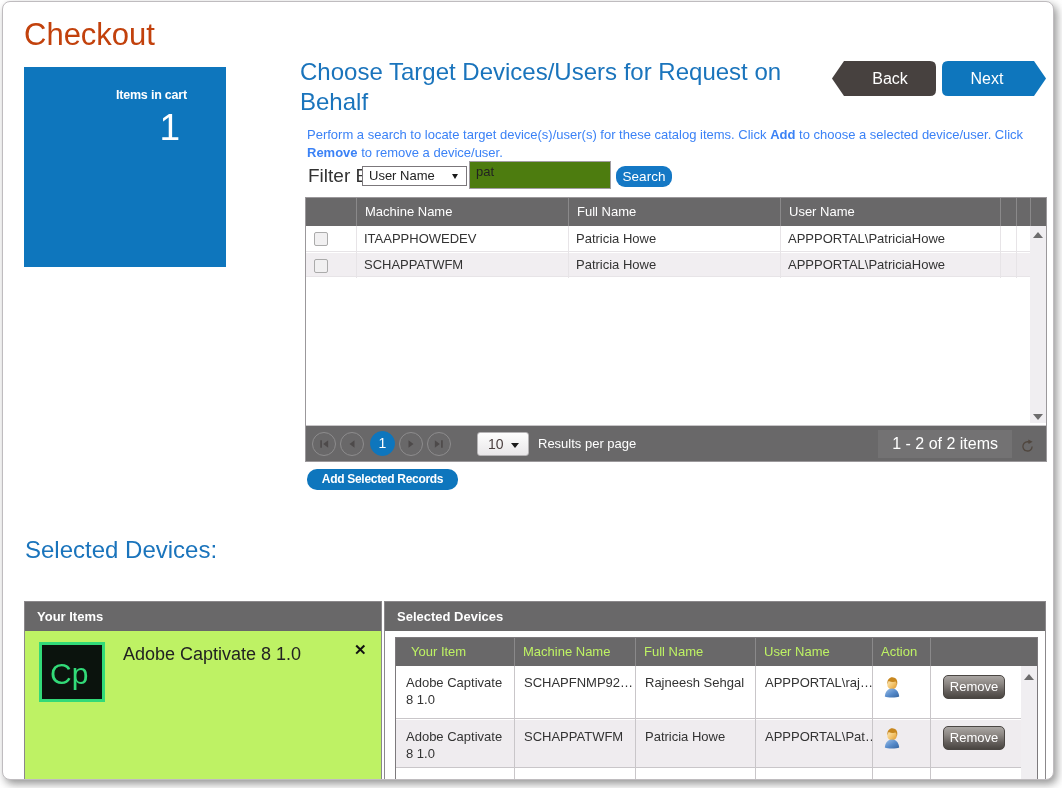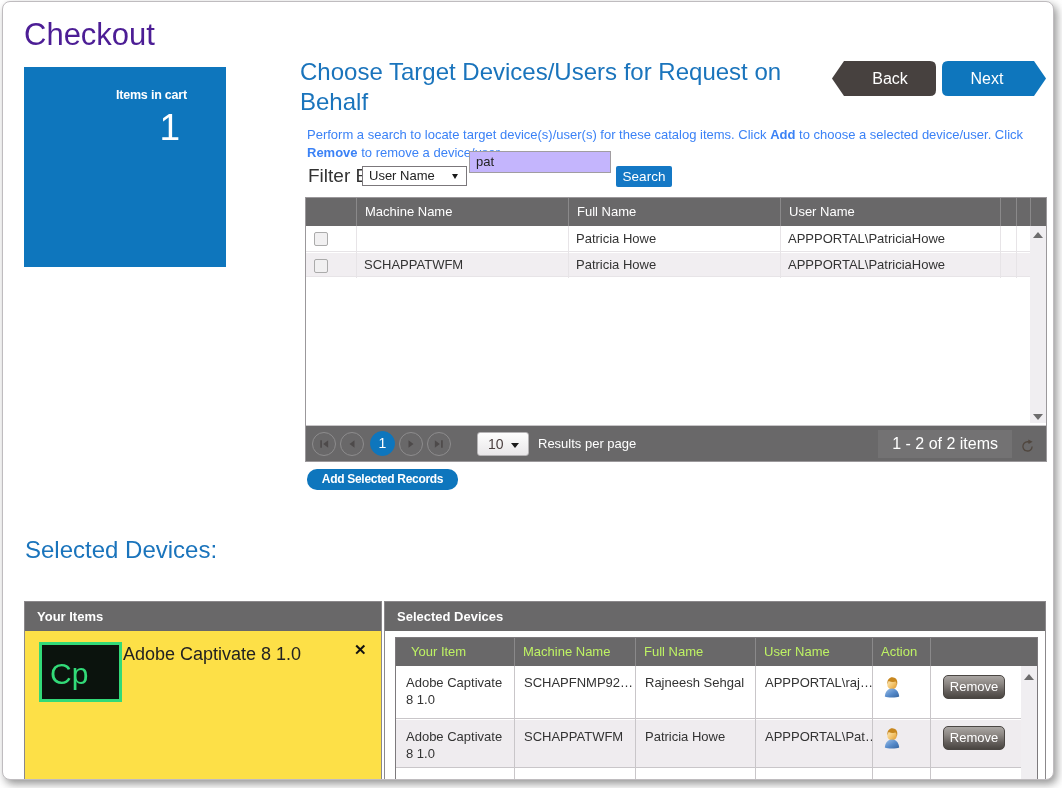--- a/index.html
+++ b/index.html
@@ -2,35 +2,35 @@
 <html><head>
 <meta charset="utf-8">
 <style>
 * { margin:0; padding:0; box-sizing:border-box; }
 html,body { width:1062px; height:788px; background:#ffffff; font-family:"Liberation Sans",sans-serif; }
 body { position:relative; overflow:hidden; }
 .page { position:absolute; left:2px; top:1px; width:1052px; height:779px;
   border:1px solid #bfbcbf; border-radius:8px; background:#fff;
   box-shadow:3px 4px 8px rgba(105,105,105,0.7); overflow:hidden; }
 .abs { position:absolute; }
-h1.checkout { position:absolute; left:21px; top:15px; font-size:31px; font-weight:400; color:#4c1d95; }
+h1.checkout { position:absolute; left:21px; top:15px; font-size:31px; font-weight:400; color:#c2410c; }
 .cartbox { position:absolute; left:21px; top:65px; width:202px; height:200px; background:#0e76bd; color:#fff; }
 .cartbox .lbl { position:absolute; top:21px; right:39px; font-size:12.5px; font-weight:bold; letter-spacing:-0.2px; }
 .cartbox .num { position:absolute; top:40px; right:46px; font-size:37px; font-weight:400; }
 .contbtn { position:absolute; left:24px; top:276px; width:198px; height:28px;
   background:#47413f; border:2px solid #969293; border-radius:4px;
   color:#fff; font-size:12.5px; font-weight:bold; text-align:center; line-height:23px; letter-spacing:-0.2px; }
 .h2 { font-size:24px; color:#1a74bc; font-weight:400; }
 .rheading { position:absolute; left:297px; top:55px; width:530px; line-height:30px; }
 .para { position:absolute; left:304px; top:124px; width:732px; font-size:13px; color:#3b82f6; line-height:18px; }
 .filterlbl { position:absolute; left:305px; top:164px; font-size:19px; color:#333; line-height:20px; }
 .select { position:absolute; left:359px; top:164px; width:105px; height:20px; border:1px solid #7b777b; background:#fff; font-size:13px; color:#222; line-height:18px; padding-left:6px; }
 .select .tri { position:absolute; right:8px; top:7px; width:0; height:0; border-left:3.5px solid transparent; border-right:3.5px solid transparent; border-top:5.5px solid #1a1a1a; }
-.input { position:absolute; left:466px; top:149px; width:142px; height:22px; border:1px solid #a19da1; background:#c4b5fd; font-size:13px; color:#222; line-height:20px; padding-left:6px; }
-.searchbtn { position:absolute; left:613px; top:164px; width:56px; height:21px; background:#1478c5; border-radius:2px; color:#fff; font-size:13.5px; font-weight:normal; text-align:center; line-height:21px; }
+.input { position:absolute; left:466px; top:159px; width:142px; height:28px; border:1px solid #a19da1; background:#4d7c0f; font-size:13px; color:#222; line-height:20px; padding-left:6px; }
+.searchbtn { position:absolute; left:613px; top:164px; width:56px; height:21px; background:#1478c5; border-radius:9px; color:#fff; font-size:13.5px; font-weight:normal; text-align:center; line-height:21px; }
 
 .grid { position:absolute; left:302px; top:195px; width:742px; height:265px; border:1px solid #9b989b; background:#fff; }
 .ghead { position:absolute; left:0; top:0; width:100%; height:28px; background:#696869; color:#fff; font-size:13px; }
 .ghead .hc { position:absolute; top:0; height:28px; line-height:28px; padding-left:8px; border-left:1px solid #8a898a; overflow:hidden; }
 .grow { position:absolute; left:0; width:724px; font-size:13px; color:#333; border-bottom:1px solid #e7e4e7; }
 .grow .c { position:absolute; top:0; height:100%; padding-left:8px; overflow:hidden; display:flex; align-items:center; }
 .vline { position:absolute; top:28px; width:1px; height:52px; background:#e7e4e7; }
 .cb { position:absolute; left:8px; top:6px; width:14px; height:14px; border:1px solid #ababab; background:#f1f0f1; border-radius:2px; }
 .vscroll { position:absolute; right:0; top:28px; width:16px; height:197px; background:#f0eef1; }
 .vscroll .up { position:absolute; top:6px; left:3px; }
@@ -43,24 +43,24 @@
 .pcirc svg { position:absolute; left:6px; top:6px; opacity:0.9; }
 .pnum { position:absolute; top:5px; width:25px; height:25px; background:#0e76bd; border:1px solid #0e76bd; border-radius:50%; color:#fff; font-size:14px; text-align:center; line-height:23px; }
 .ddl { position:absolute; left:171px; top:6px; width:52px; height:24px; border:1px solid #b5b3b5; border-radius:3px; background:linear-gradient(#fdfdfd,#e9e7e9); color:#4a3f3f; font-size:14px; line-height:22px; padding-left:10px; }
 .ddl .tri { position:absolute; right:9px; top:10px; width:0; height:0; border-left:4px solid transparent; border-right:4px solid transparent; border-top:5px solid #1a1a1a; }
 .rpp { position:absolute; left:232px; top:0; height:36px; line-height:36px; color:#fff; font-size:13px; }
 .pinfo { position:absolute; right:34px; top:4px; height:28px; line-height:28px; padding:0 14px; background:#737273; color:#fff; font-size:16px; }
 .refresh { position:absolute; right:12px; top:13px; }
 .addbtn { position:absolute; left:304px; top:467px; width:151px; height:21px; background:#0e76bd; border-radius:10px; color:#fff; font-size:12px; font-weight:bold; text-align:center; line-height:21px; letter-spacing:-0.3px; }
 .seldev { position:absolute; left:22px; top:534px;text-align:right; }
 
-.panelL { position:absolute; left:21px; top:599px; width:358px; height:181px; border:1px solid #8b888b; border-bottom:none; background:#fde047; }
+.panelL { position:absolute; left:21px; top:599px; width:358px; height:181px; border:1px solid #8b888b; border-bottom:none; background:#bef264; }
 .panelR { position:absolute; left:381px; top:599px; width:662px; height:181px; border:1px solid #8b888b; border-bottom:none; background:#fff; }
 .phead { position:absolute; left:0; top:0; width:100%; height:29px; background:#696869; color:#fff; font-size:13px; font-weight:bold; line-height:29px; padding-left:12px; }
-.cplogo { position:absolute; left:14px; top:40px; width:83px; height:60px; background:#0b130d; border:3px solid #32da78; }
+.cplogo { position:absolute; left:14px; top:40px; width:66px; height:60px; background:#0b130d; border:3px solid #32da78; }
 .cplogo span { position:absolute; left:8px; top:12px; font-size:30px; color:#32da78; letter-spacing:0px; }
 .itemname { position:absolute; left:98px; top:42px; font-size:18px; color:#222; }
 .xclose { position:absolute; left:329px; top:39px; font-size:15px; font-weight:bold; color:#111; }
 
 .igrid { position:absolute; left:10px; top:35px; width:643px; height:143px; border:1px solid #7d7a7d; background:#fff; }
 .ighead { position:absolute; left:0; top:0; width:100%; height:28px; background:#696869; color:#bef264; font-size:13px; }
 .ighead .hc { position:absolute; top:0; height:28px; line-height:28px; padding-left:8px; border-left:1px solid #8a898a; overflow:hidden; }
 .igrow { position:absolute; left:0; width:625px; font-size:13px; color:#333; border-bottom:1px solid #c9c6c9; }
 .igrow .c { position:absolute; top:0; bottom:0; padding:8px 4px 0 10px; overflow:hidden; line-height:17px; }
 .ivline { position:absolute; top:28px; bottom:0; width:1px; background:#c9c6c9; }
@@ -99,20 +99,21 @@
       <div class="hc" style="left:0;width:50px;border-left:none"></div>
       <div class="hc" style="left:50px;width:212px">Machine Name</div>
       <div class="hc" style="left:262px;width:212px">Full Name</div>
       <div class="hc" style="left:474px;width:220px">User Name</div>
       <div class="hc" style="left:694px;width:16px"></div>
       <div class="hc" style="left:710px;width:14px"></div>
       <div class="hc" style="left:724px;width:16px"></div>
     </div>
     <div class="grow" style="top:28px;height:26px;background:#fff">
       <div class="cb"></div>
+      <div class="c" style="left:50px;width:212px">ITAAPPHOWEDEV</div>
       <div class="c" style="left:262px;width:212px">Patricia Howe</div>
       <div class="c" style="left:474px;width:250px">APPPORTAL\PatriciaHowe</div>
     </div>
     <div class="grow" style="top:55px;height:24px;background:#f1eef1">
       <div class="cb"></div>
       <div class="c" style="left:50px;width:212px">SCHAPPATWFM</div>
       <div class="c" style="left:262px;width:212px">Patricia Howe</div>
       <div class="c" style="left:474px;width:250px">APPPORTAL\PatriciaHowe</div>
     </div>
     <div class="vline" style="left:50px"></div>

